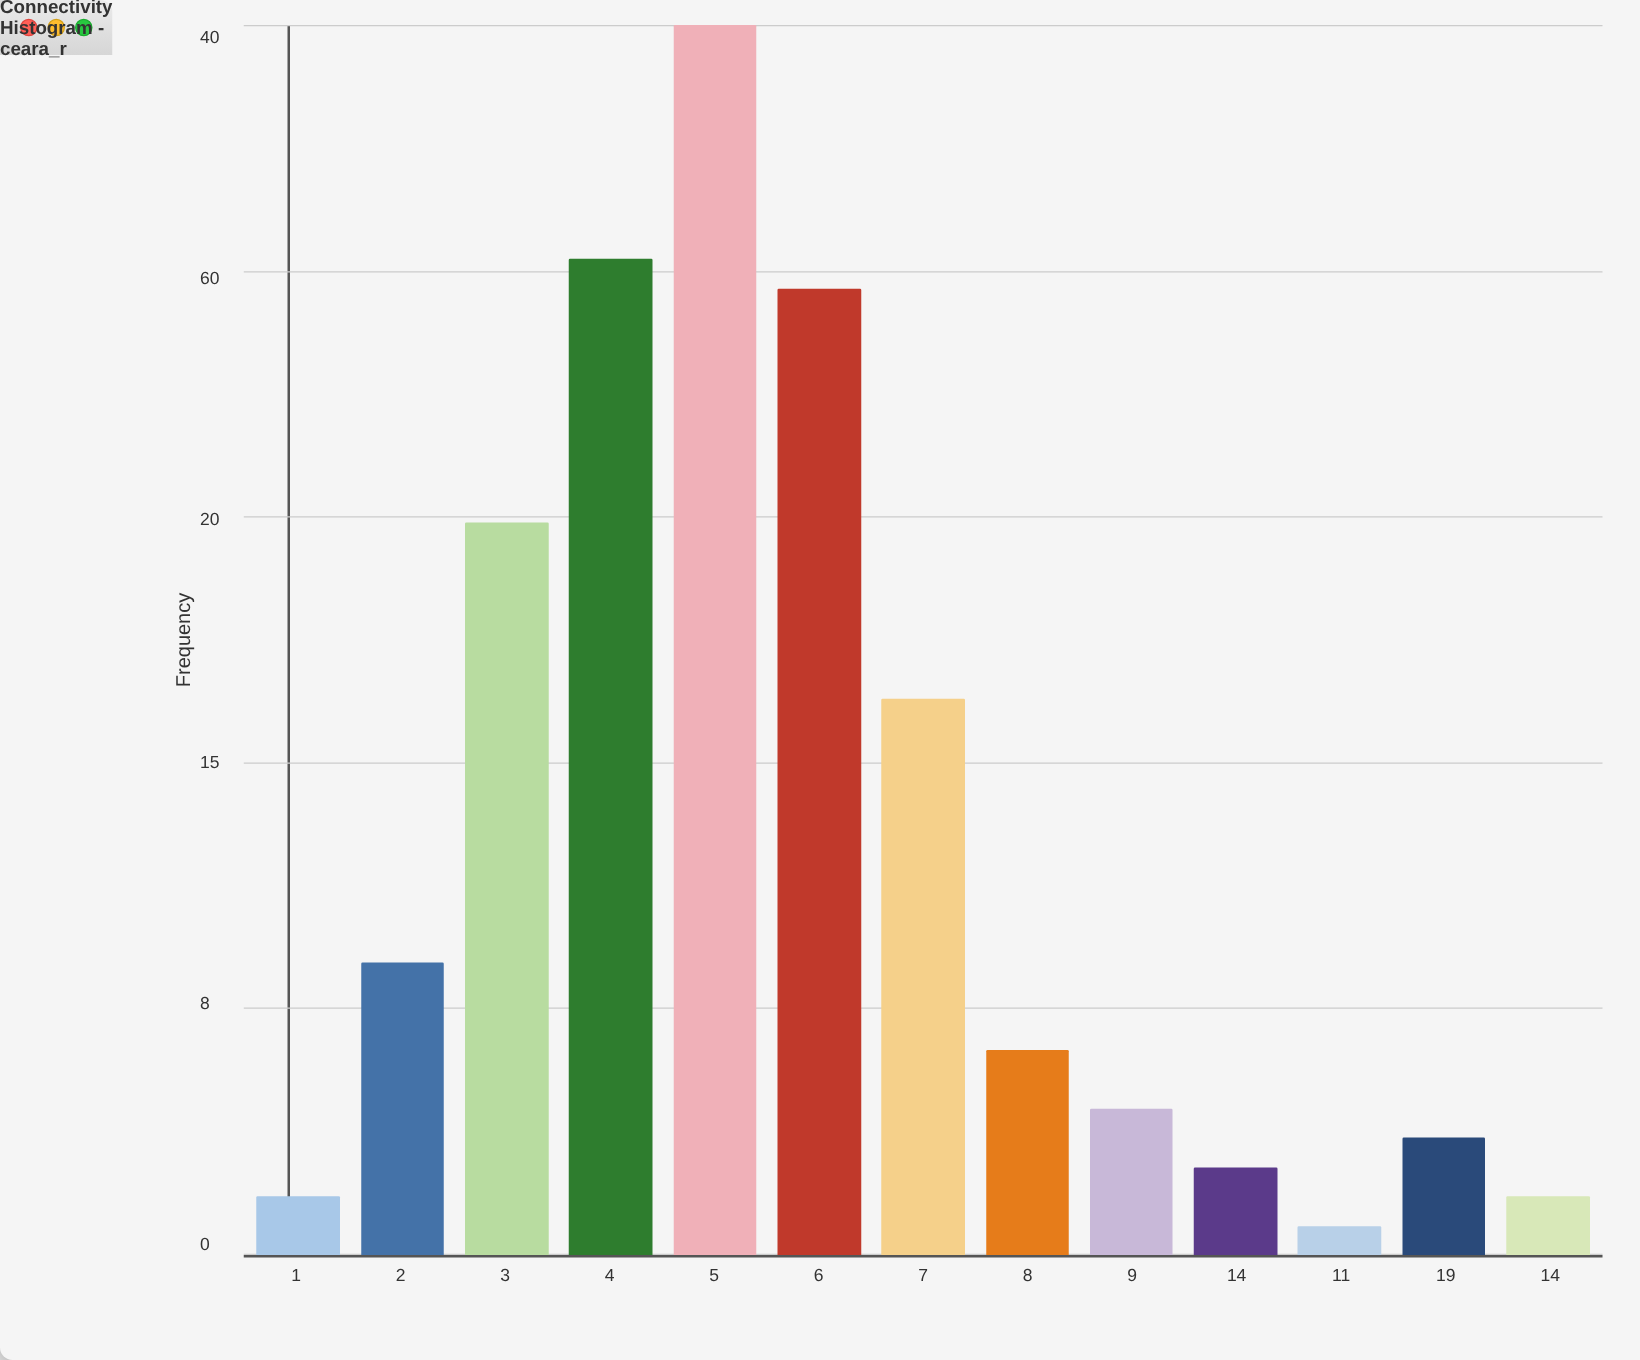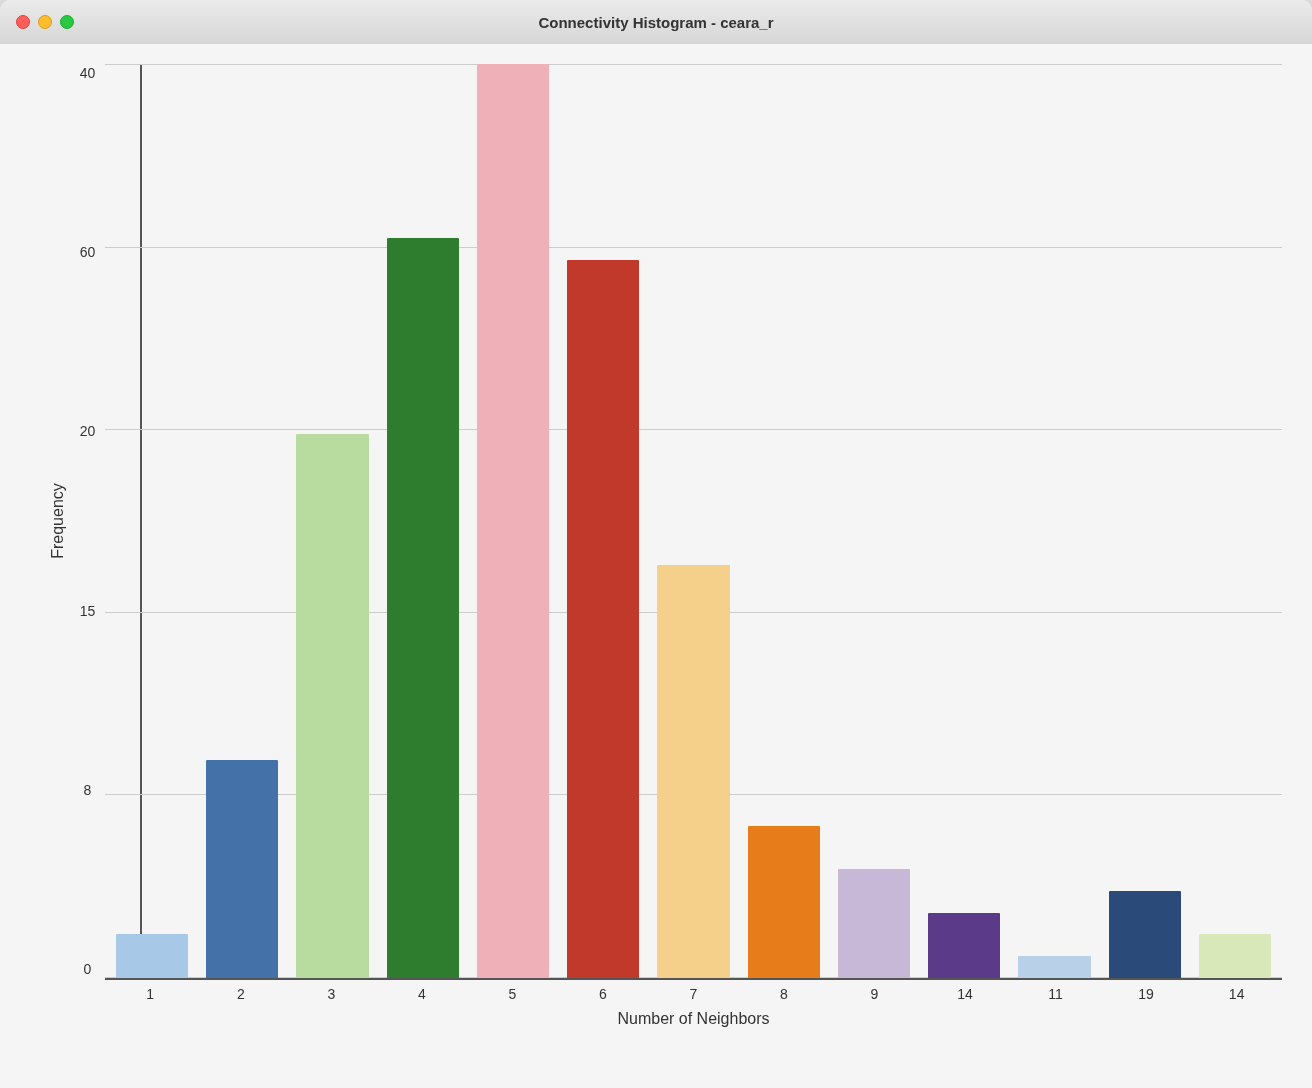--- a/index.html
+++ b/index.html
@@ -11,21 +11,20 @@
       height: 1088px;
       overflow: hidden;
     }
 
     .window {
       width: 1312px;
       height: 1088px;
       background: #f5f5f5;
       border-radius: 10px;
       display: flex;
-      flex-direction: column;
       box-shadow: 0 4px 20px rgba(0,0,0,0.3);
     }
 
     .title-bar {
       background: linear-gradient(180deg, #ebebeb 0%, #d6d6d6 100%);
       height: 44px;
       border-radius: 10px 10px 0 0;
       display: flex;
       align-items: center;
       padding: 0 16px;
@@ -87,21 +86,21 @@
       flex-direction: column-reverse;
       justify-content: space-between;
       width: 35px;
       padding-bottom: 2px;
       padding-top: 2px;
     }
 
     .y-axis-label {
       font-size: 14px;
       color: #333;
-      text-align: center;
+      text-align: left;
       line-height: 1;
     }
 
     .y-axis-title {
       position: absolute;
       left: -50px;
       top: 50%;
       transform: translateY(-50%) rotate(-90deg);
       font-size: 16px;
       color: #333;
@@ -287,16 +286,15 @@
           <span class="x-label">6</span>
           <span class="x-label">7</span>
           <span class="x-label">8</span>
           <span class="x-label">9</span>
           <span class="x-label">14</span>
           <span class="x-label">11</span>
           <span class="x-label">19</span>
           <span class="x-label">14</span>
         </div>
 
-      <div class="x-axis-title">Number of Neighbors</div>
     </div>
   </div>
 </div>
 
 </body></html>

